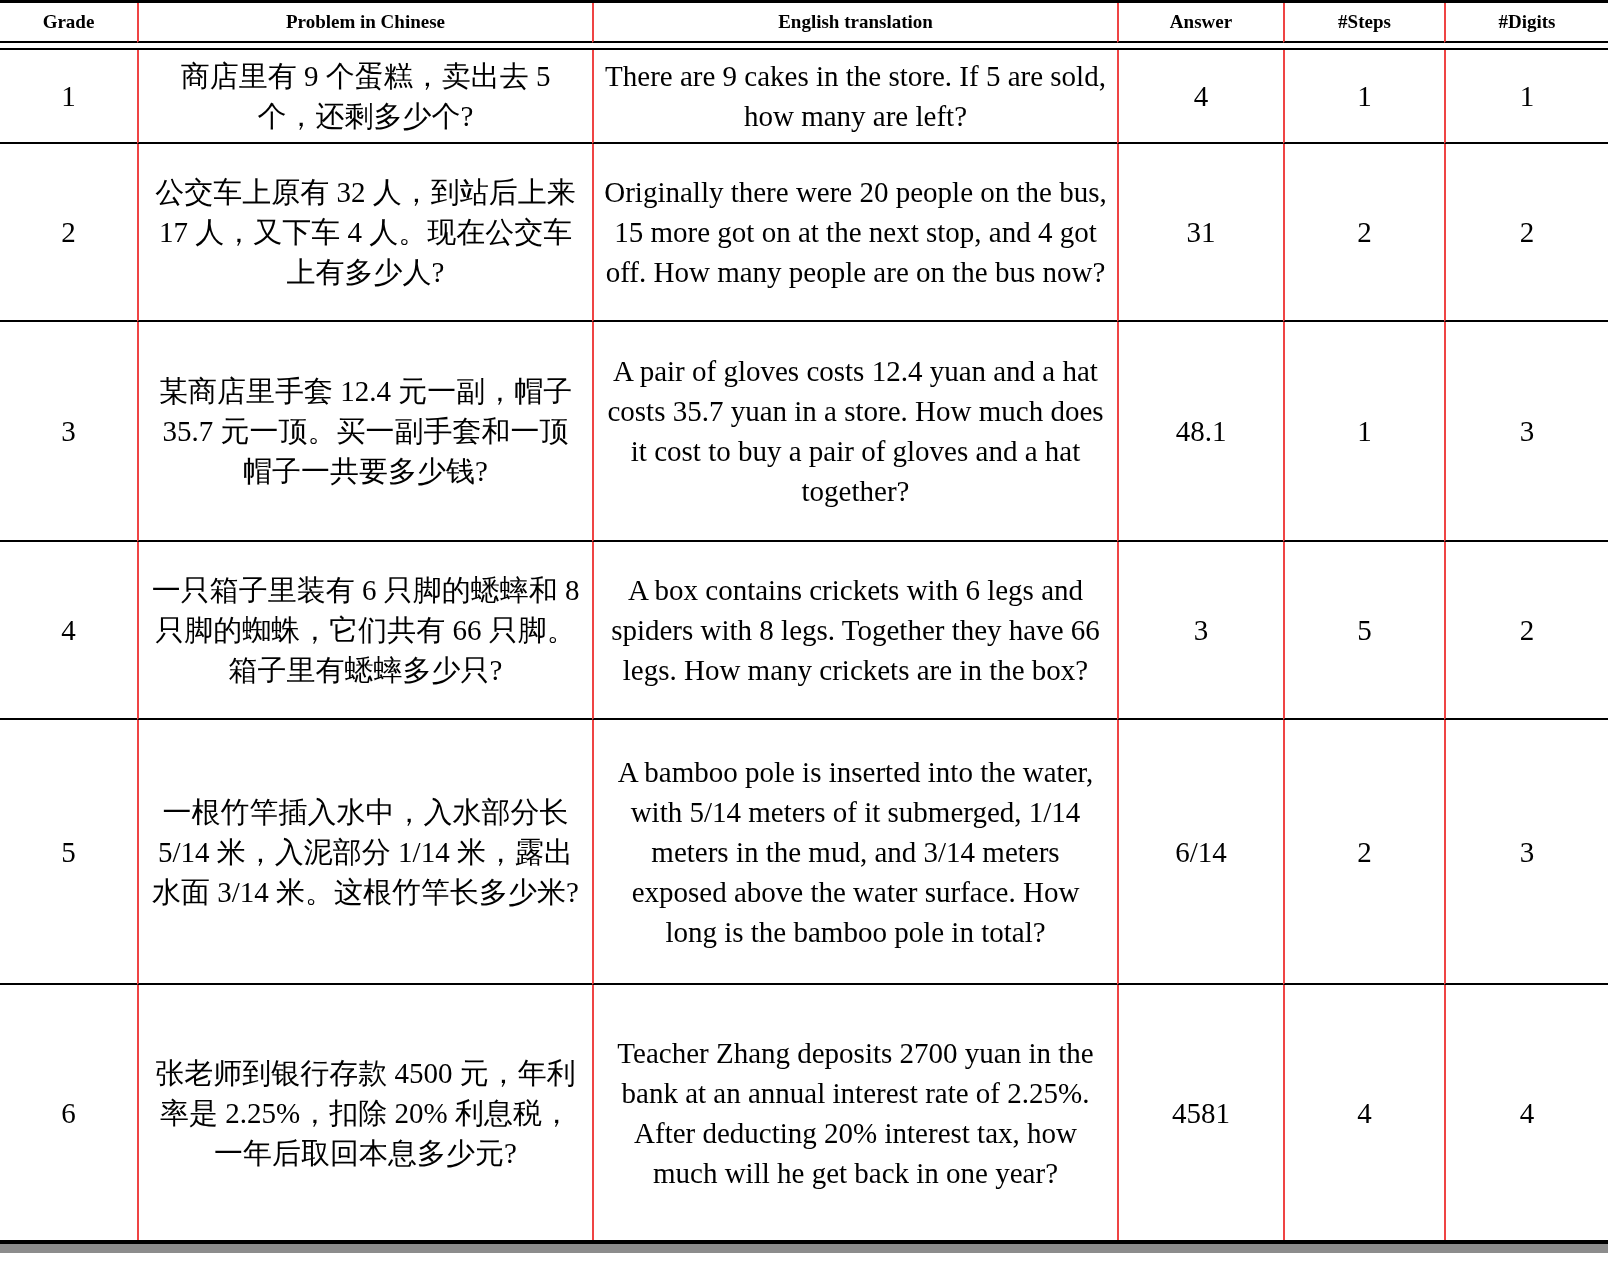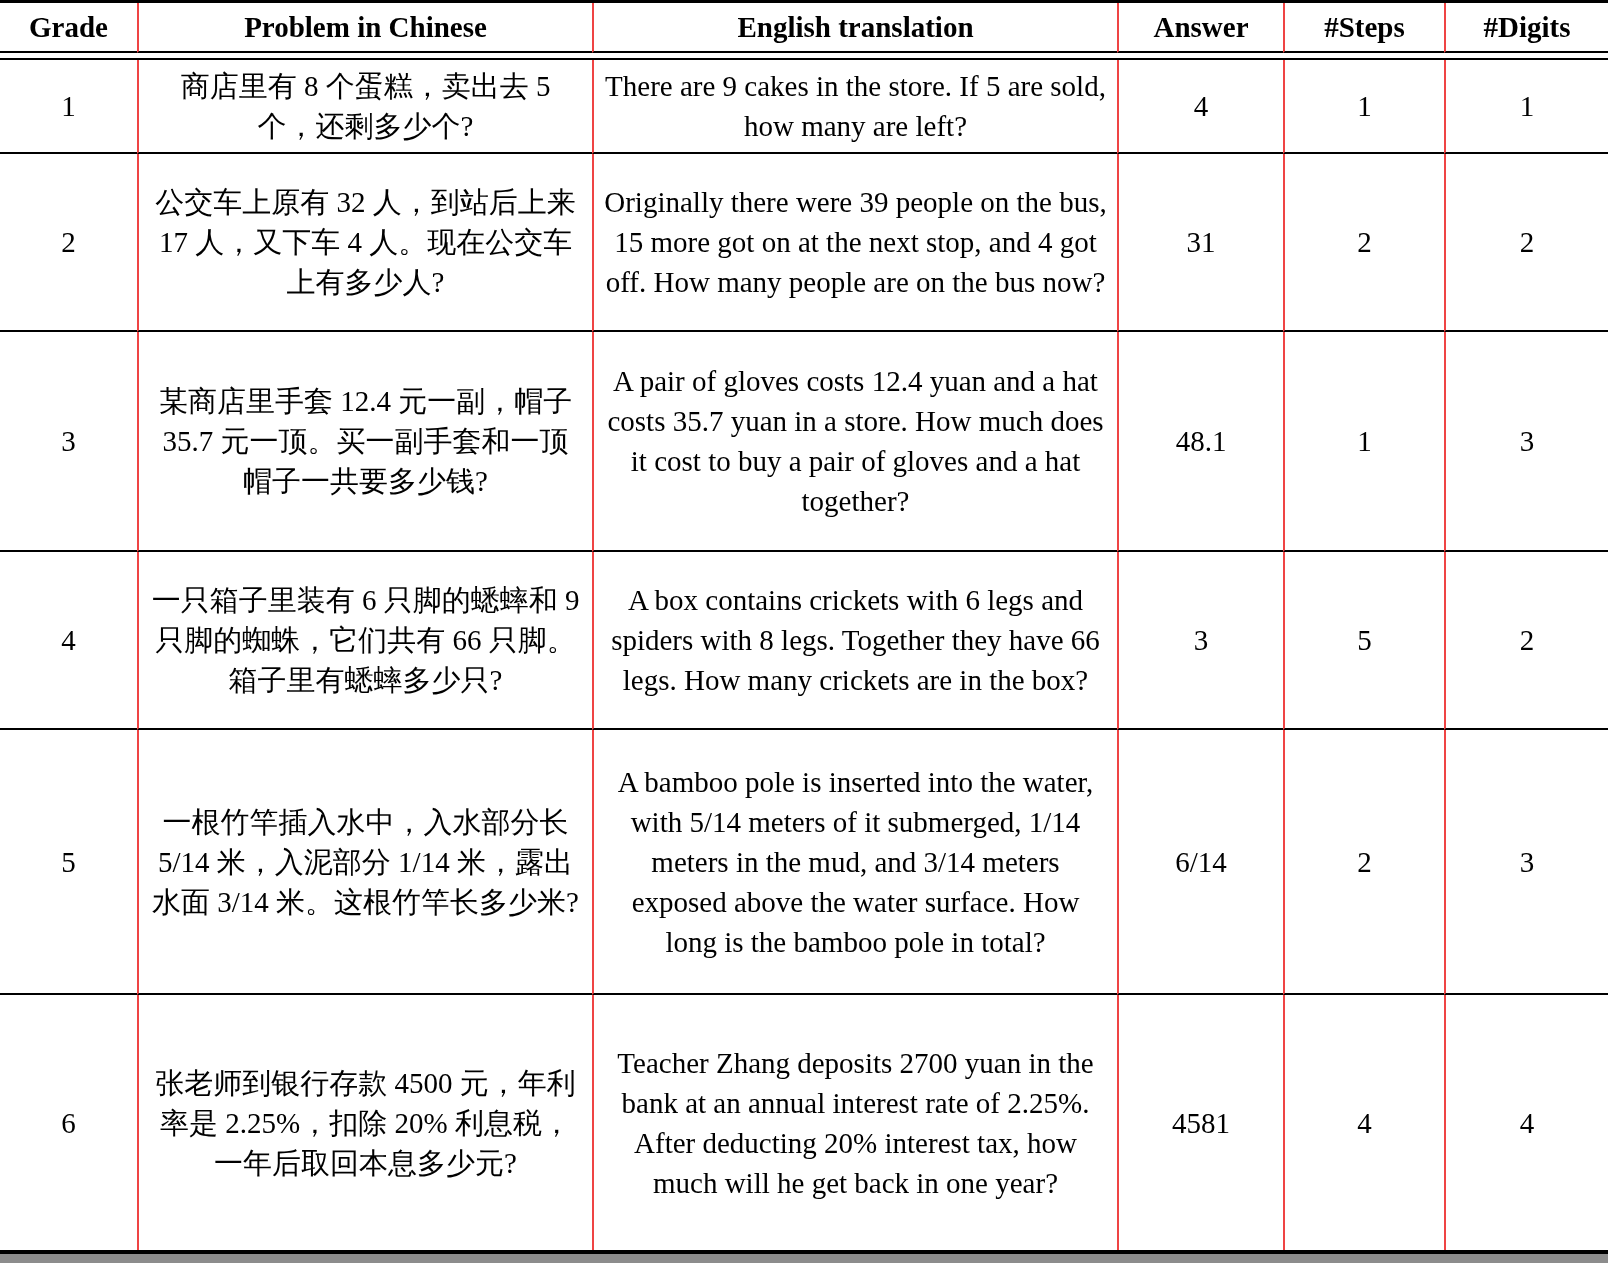--- a/index.html
+++ b/index.html
@@ -25,22 +25,22 @@
     vertical-align: middle;
     overflow: hidden;
   }
   
   .paper-table th + th,
   .paper-table tr.data-row td + td {
     border-left: 2px solid #ef4444;
   }
   
   .paper-table thead th {
-    height: 50px;
-    font-size: 29px;
+    height: 40px;
+    font-size: 19px;
     font-weight: bold;
     border-bottom: 2px solid #000;
     white-space: nowrap;
   }
   
   .paper-table tr.rule-gap td {
     height: 7px;
     border-bottom: 2px solid #000;
     padding: 0;
   }
@@ -98,45 +98,45 @@
       <th>#Steps</th>
       <th>#Digits</th>
     </tr>
   </thead>
   <tbody id="rows">
       <tr class="rule-gap">
         <td colspan="6"></td>
       </tr>
       <tr class="data-row">
         <td class="col-grade">1</td>
-        <td class="col-problem_zh">商店里有 8 个蛋糕，卖出去 5 个，还剩多少个?</td>
+        <td class="col-problem_zh">商店里有 9 个蛋糕，卖出去 5 个，还剩多少个?</td>
         <td class="col-translation_en">There are 9 cakes in the store. If 5 are sold, how many are left?</td>
         <td class="col-answer">4</td>
         <td class="col-steps">1</td>
         <td class="col-digits">1</td>
       </tr>
       <tr class="data-row">
         <td class="col-grade">2</td>
         <td class="col-problem_zh">公交车上原有 32 人，到站后上来 17 人，又下车 4 人。现在公交车上有多少人?</td>
-        <td class="col-translation_en">Originally there were 39 people on the bus, 15 more got on at the next stop, and 4 got off. How many people are on the bus now?</td>
+        <td class="col-translation_en">Originally there were 20 people on the bus, 15 more got on at the next stop, and 4 got off. How many people are on the bus now?</td>
         <td class="col-answer">31</td>
         <td class="col-steps">2</td>
         <td class="col-digits">2</td>
       </tr>
       <tr class="data-row">
         <td class="col-grade">3</td>
         <td class="col-problem_zh">某商店里手套 12.4 元一副，帽子 35.7 元一顶。买一副手套和一顶帽子一共要多少钱?</td>
         <td class="col-translation_en">A pair of gloves costs 12.4 yuan and a hat costs 35.7 yuan in a store. How much does it cost to buy a pair of gloves and a hat together?</td>
         <td class="col-answer">48.1</td>
         <td class="col-steps">1</td>
         <td class="col-digits">3</td>
       </tr>
       <tr class="data-row">
         <td class="col-grade">4</td>
-        <td class="col-problem_zh">一只箱子里装有 6 只脚的蟋蟀和 9 只脚的蜘蛛，它们共有 66 只脚。箱子里有蟋蟀多少只?</td>
+        <td class="col-problem_zh">一只箱子里装有 6 只脚的蟋蟀和 8 只脚的蜘蛛，它们共有 66 只脚。箱子里有蟋蟀多少只?</td>
         <td class="col-translation_en">A box contains crickets with 6 legs and spiders with 8 legs. Together they have 66 legs. How many crickets are in the box?</td>
         <td class="col-answer">3</td>
         <td class="col-steps">5</td>
         <td class="col-digits">2</td>
       </tr>
       <tr class="data-row">
         <td class="col-grade">5</td>
         <td class="col-problem_zh">一根竹竿插入水中，入水部分长 5/14 米，入泥部分 1/14 米，露出水面 3/14 米。这根竹竿长多少米?</td>
         <td class="col-translation_en">A bamboo pole is inserted into the water, with 5/14 meters of it submerged, 1/14 meters in the mud, and 3/14 meters exposed above the water surface. How long is the bamboo pole in total?</td>
         <td class="col-answer">6/14</td>

